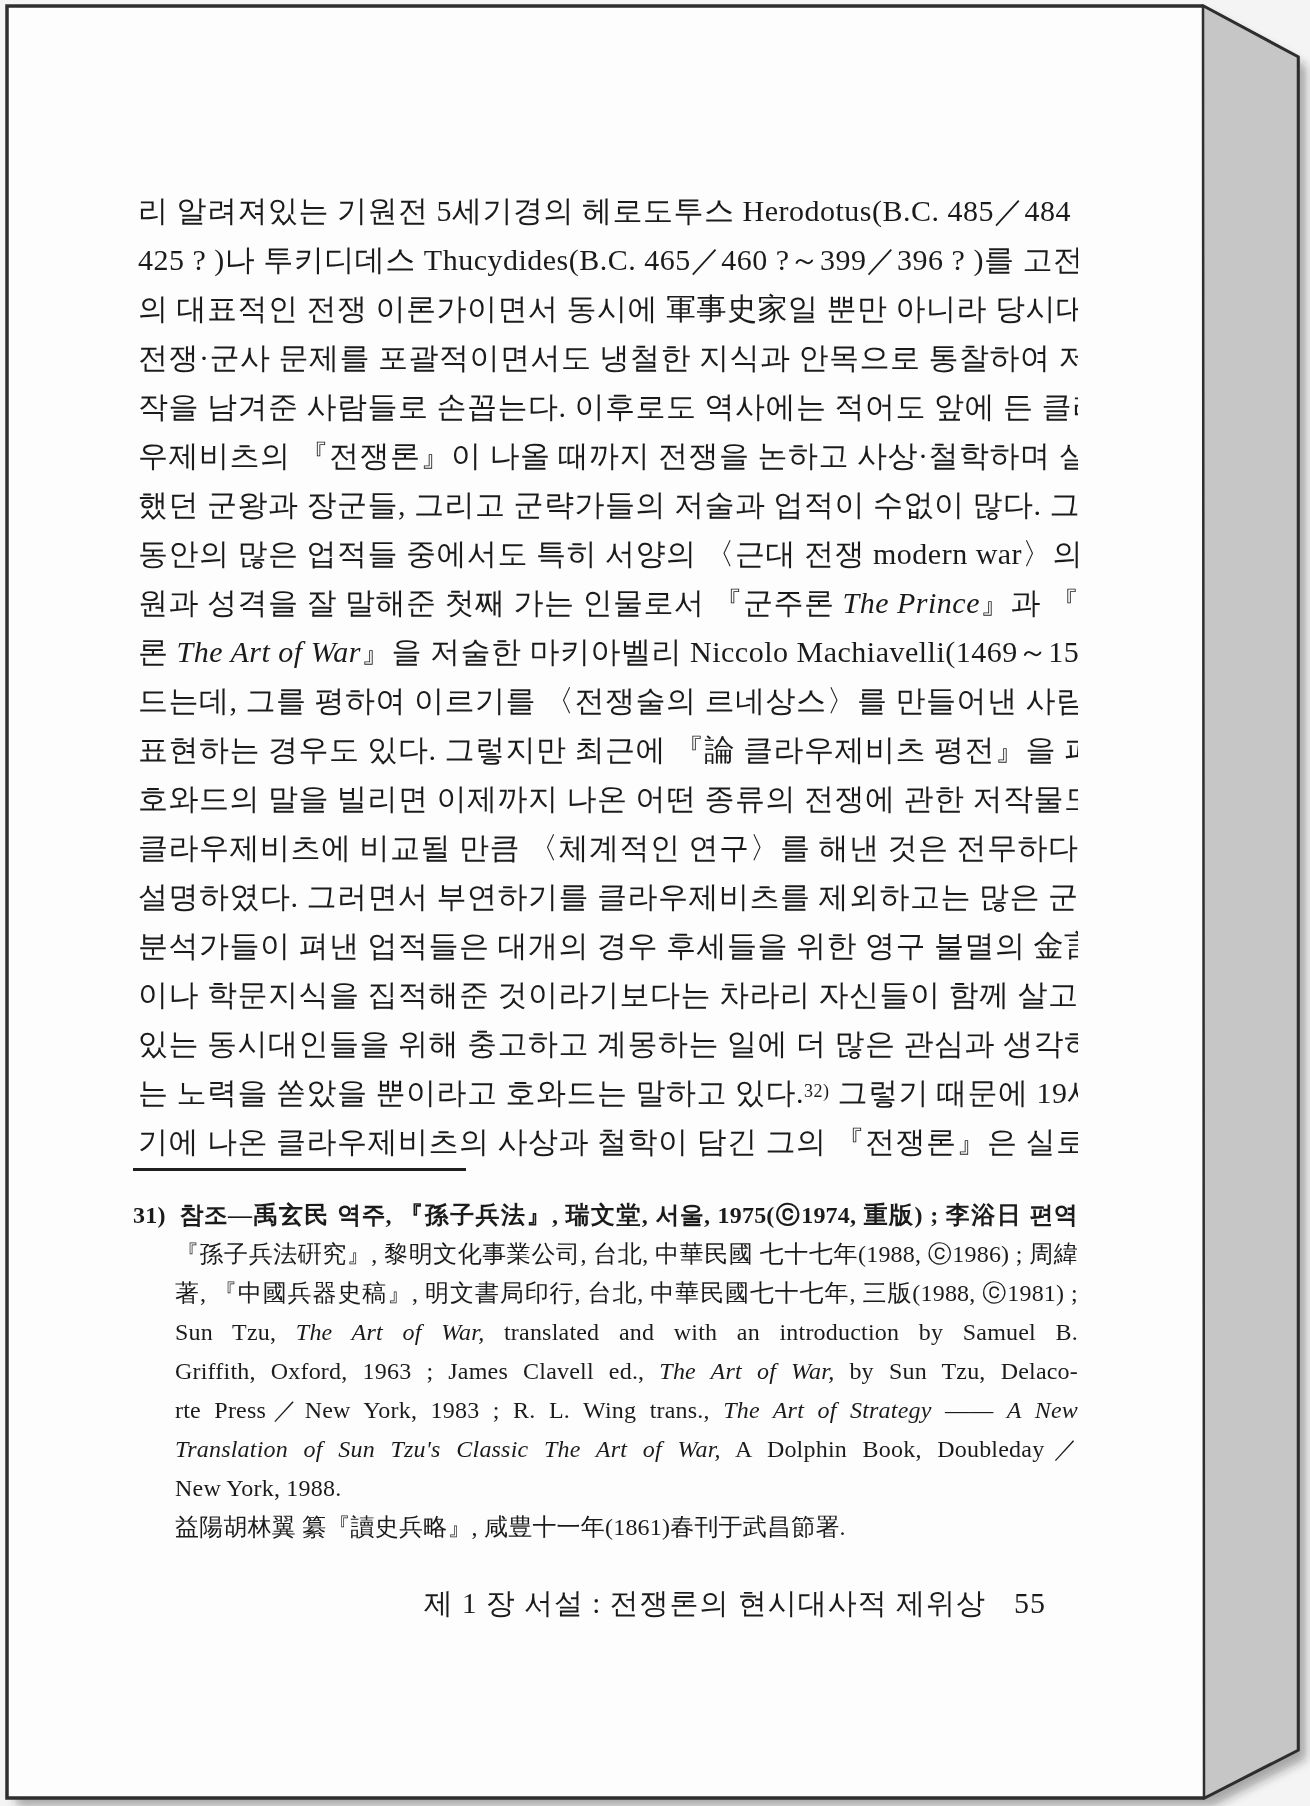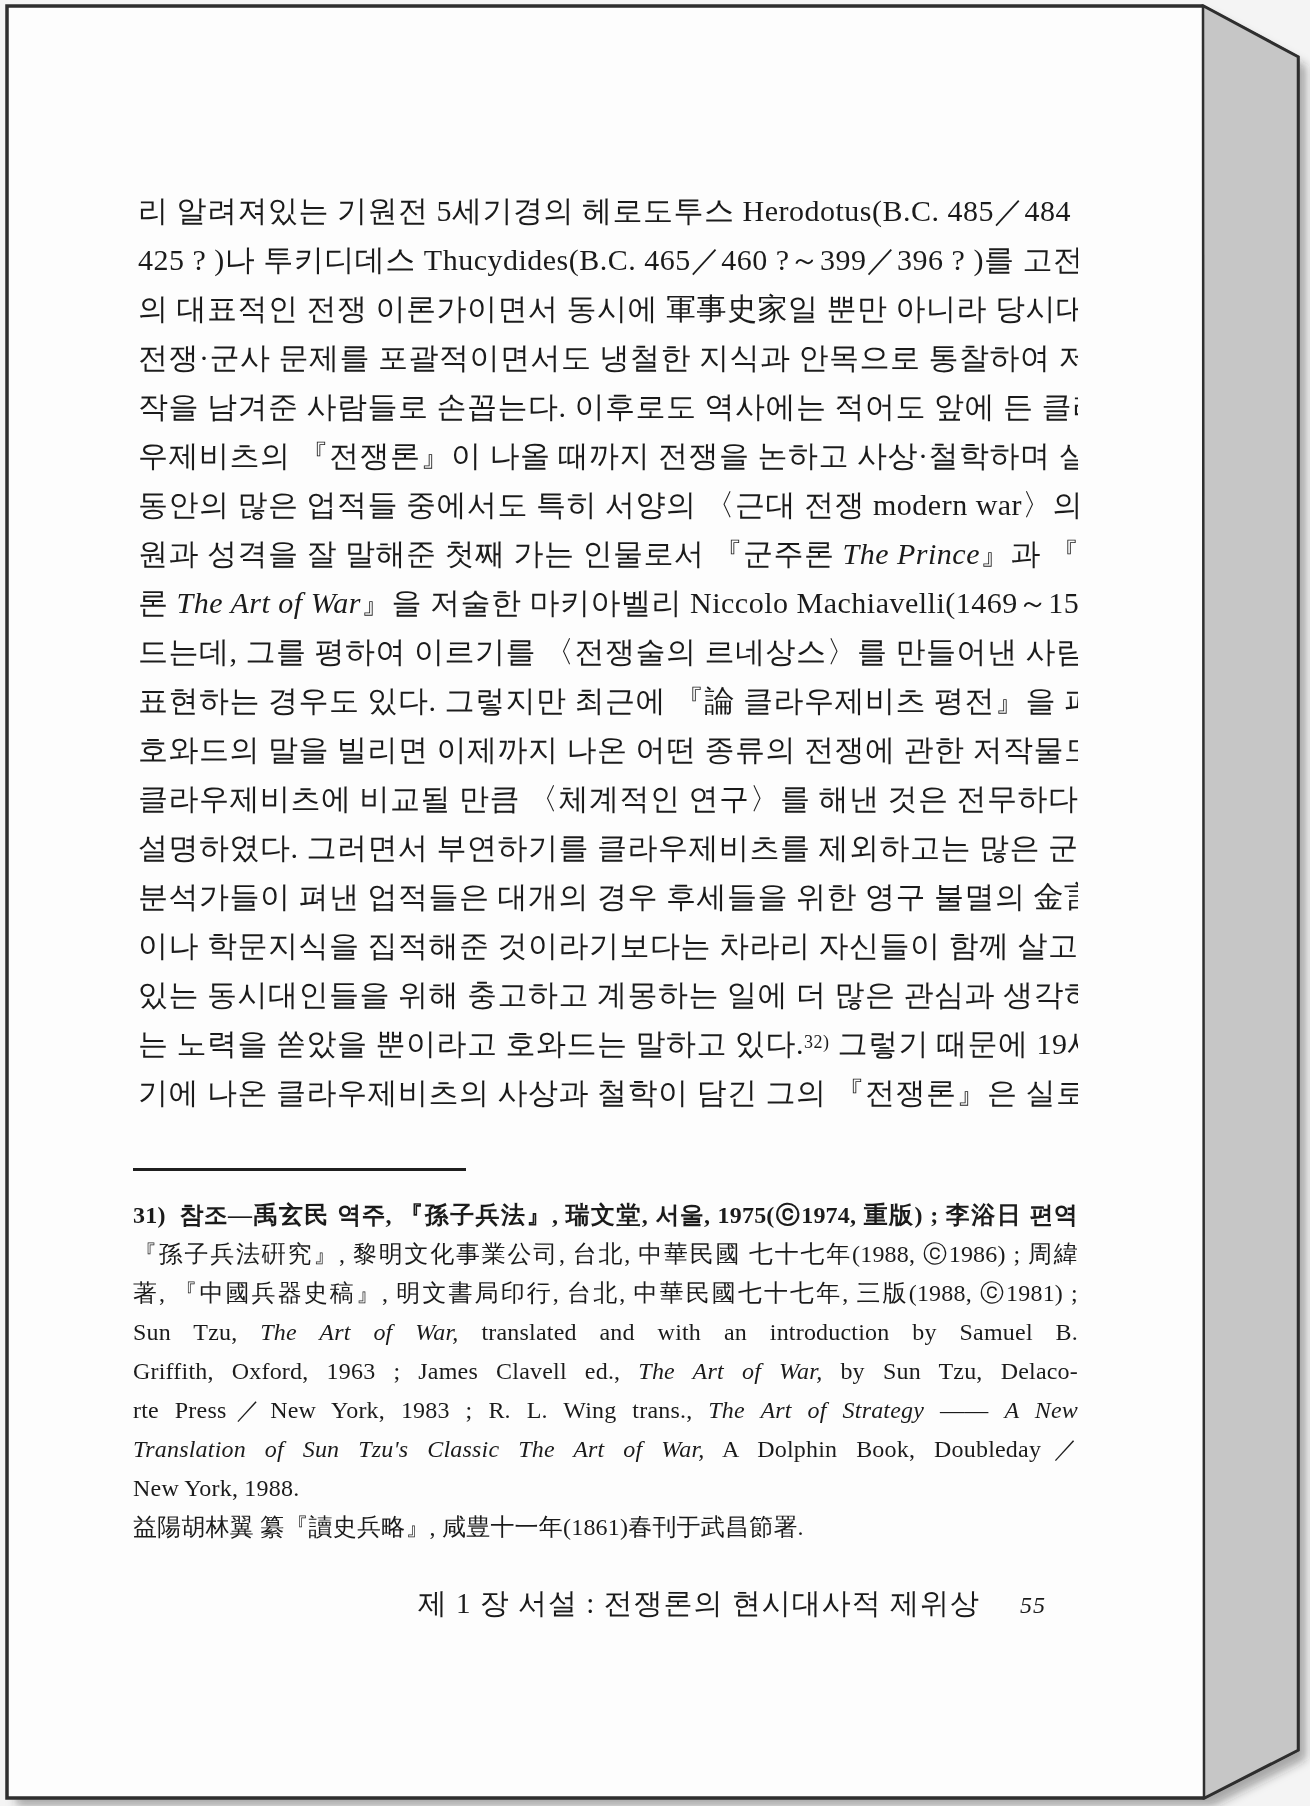--- a/index.html
+++ b/index.html
@@ -41,34 +41,35 @@
     width: 333px; height: 3px; background: #1f1f1f;
   }
 
   
   .footnote-block {
     position: absolute; left: 133px; top: 1196px; width: 945px;
     letter-spacing: 0.2px;
   }
   .footnote-block .tline {
     height: 39px; line-height: 39px; font-size: 24px;
+    margin-left: 42px;
     text-align: justify; text-align-last: justify;
     overflow: hidden; white-space: nowrap;
   }
   .footnote-block .tline:first-child { margin-left: 0; font-weight: bold; }
   .footnote-block .tline.short { text-align: left; text-align-last: left; }
   .fn-marker { margin-right: 14px; }
 
   
   .page-footer {
     position: absolute; left: 138px; top: 1584px; width: 908px;
     text-align: right; font-size: 29px; letter-spacing: 1px;
     white-space: nowrap;
   }
-  .page-footer .page-num { font-size: 24px; margin-left: 40px; font-style: italic; }
+  .page-footer .page-num { font-size: 30px; margin-left: 28px; }
 </style>
 </head>
 <body style="--page-bg: #fdfdfd; --edge-fill: #c6c6c6; --edge-line: #2e2e2e; --ink: #1b1b1b;">
 
 <div id="stage">
 
   <svg id="book-svg" width="1310" height="1806" viewBox="0 0 1310 1806">
     <defs>
       <filter id="soft" x="-10%" y="-10%" width="130%" height="130%">
         <feGaussianBlur stdDeviation="5"></feGaussianBlur>
@@ -84,20 +85,21 @@
 
   <div id="content">
 
     <div class="body-block">
         <div class="tline"><span>리 알려져있는 기원전 5세기경의 헤로도투스 Herodotus(B.C. 485／484 ?～</span></div>
         <div class="tline"><span>425 ? )나 투키디데스 Thucydides(B.C. 465／460 ?～399／396 ? )를 고전고대</span></div>
         <div class="tline"><span>의 대표적인 전쟁 이론가이면서 동시에 軍事史家일 뿐만 아니라 당시대의</span></div>
         <div class="tline"><span>전쟁·군사 문제를 포괄적이면서도 냉철한 지식과 안목으로 통찰하여 저</span></div>
         <div class="tline"><span>작을 남겨준 사람들로 손꼽는다. 이후로도 역사에는 적어도 앞에 든 클라</span></div>
         <div class="tline"><span>우제비츠의 『전쟁론』이 나올 때까지 전쟁을 논하고 사상·철학하며 실천</span></div>
+        <div class="tline"><span>했던 군왕과 장군들, 그리고 군략가들의 저술과 업적이 수없이 많다. 그</span></div>
         <div class="tline"><span>동안의 많은 업적들 중에서도 특히 서양의 〈근대 전쟁 modern war〉의 기</span></div>
         <div class="tline"><span>원과 성격을 잘 말해준 첫째 가는 인물로서 『군주론 </span><i>The Prince</i><span>』과 『전술</span></div>
         <div class="tline"><span>론 </span><i>The Art of War</i><span>』을 저술한 마키아벨리 Niccolo Machiavelli(1469～1527)를</span></div>
         <div class="tline"><span>드는데, 그를 평하여 이르기를 〈전쟁술의 르네상스〉를 만들어낸 사람으로</span></div>
         <div class="tline"><span>표현하는 경우도 있다. 그렇지만 최근에 『論 클라우제비츠 평전』을 펴낸</span></div>
         <div class="tline"><span>호와드의 말을 빌리면 이제까지 나온 어떤 종류의 전쟁에 관한 저작물도</span></div>
         <div class="tline"><span>클라우제비츠에 비교될 만큼 〈체계적인 연구〉를 해낸 것은 전무하다고</span></div>
         <div class="tline"><span>설명하였다. 그러면서 부연하기를 클라우제비츠를 제외하고는 많은 군사</span></div>
         <div class="tline"><span>분석가들이 펴낸 업적들은 대개의 경우 후세들을 위한 영구 불멸의 金言</span></div>
         <div class="tline"><span>이나 학문지식을 집적해준 것이라기보다는 차라리 자신들이 함께 살고</span></div>

